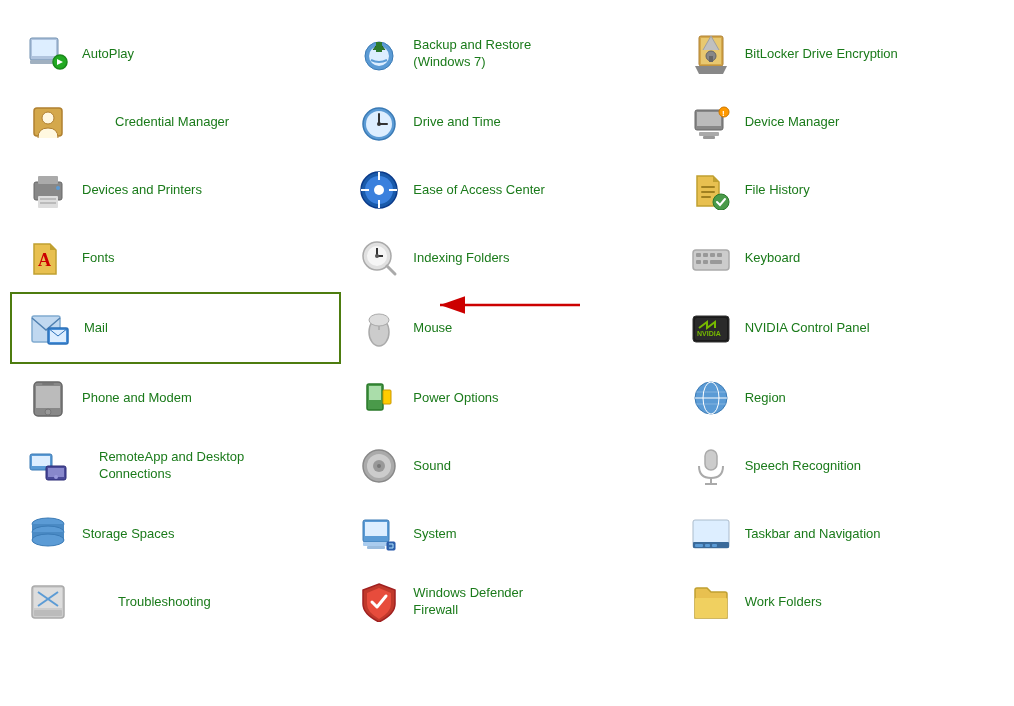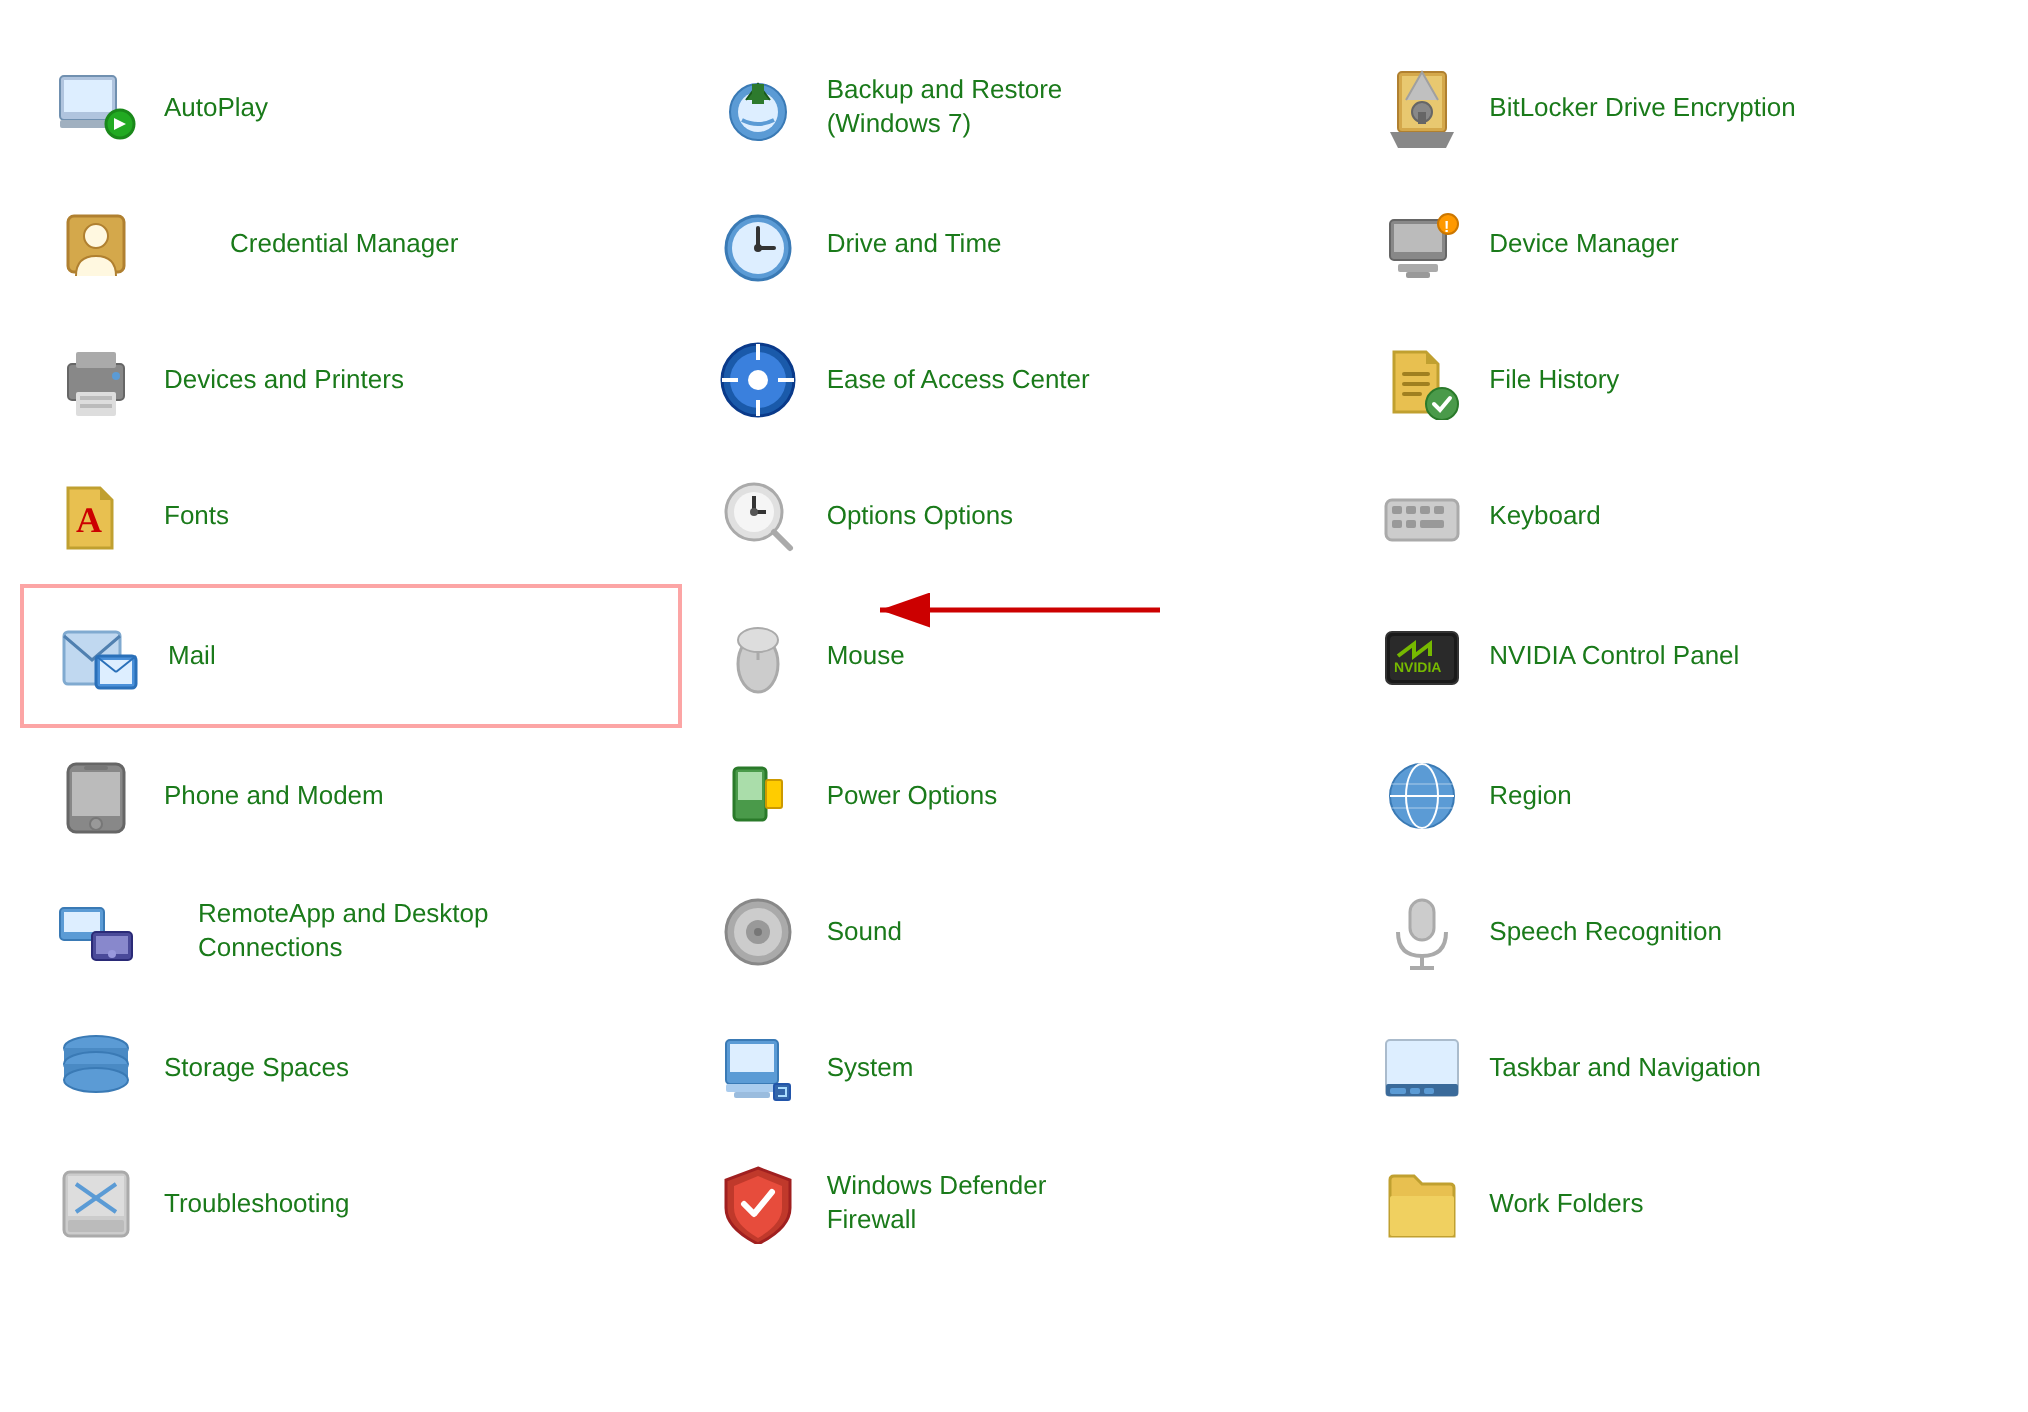--- a/index.html
+++ b/index.html
@@ -16,21 +16,21 @@
       gap: 0;
     }
     .item {
       display: flex;
       align-items: center;
       padding: 10px 14px;
       cursor: pointer;
       position: relative;
     }
     .item.highlighted {
-      border: 2px solid #fca5a5;
+      border: 2px solid #4d7c0f;
     }
     .icon-wrap {
       width: 48px;
       height: 48px;
       flex-shrink: 0;
       display: flex;
       align-items: center;
       justify-content: center;
       margin-right: 10px;
     }
@@ -174,21 +174,21 @@
       <div class="icon-wrap">
         <svg width="40" height="40" viewBox="0 0 40 40">
       <circle cx="18" cy="18" r="14" fill="#e0e0e0" stroke="#aaa" stroke-width="1.5"></circle>
       <circle cx="18" cy="18" r="10" fill="#f5f5f5"></circle>
       <line x1="18" y1="18" x2="18" y2="10" stroke="#333" stroke-width="2"></line>
       <line x1="18" y1="18" x2="24" y2="18" stroke="#333" stroke-width="2"></line>
       <circle cx="18" cy="18" r="2" fill="#555"></circle>
       <line x1="28" y1="28" x2="36" y2="36" stroke="#aaa" stroke-width="3" stroke-linecap="round"></line>
     </svg>
       </div>
-      <span class="item-label" style="white-space: pre-line;">Options Options</span>
+      <span class="item-label" style="white-space: pre-line;">Indexing Folders</span>
     </div>
     <div class="item">
       <div class="icon-wrap">
         <svg width="40" height="40" viewBox="0 0 40 40">
       <rect x="2" y="12" width="36" height="20" rx="3" fill="#ccc" stroke="#aaa" stroke-width="1.5"></rect>
       <rect x="5" y="15" width="5" height="4" rx="1" fill="#999"></rect>
       <rect x="12" y="15" width="5" height="4" rx="1" fill="#999"></rect>
       <rect x="19" y="15" width="5" height="4" rx="1" fill="#999"></rect>
       <rect x="26" y="15" width="5" height="4" rx="1" fill="#999"></rect>
       <rect x="5" y="22" width="5" height="4" rx="1" fill="#999"></rect>
@@ -341,21 +341,21 @@
     <div class="item">
       <div class="icon-wrap">
         <svg width="40" height="40" viewBox="0 0 40 40">
       <rect x="4" y="4" width="32" height="32" rx="3" fill="#ccc" stroke="#aaa" stroke-width="1.5"></rect>
       <rect x="6" y="6" width="28" height="20" fill="#ddd"></rect>
       <rect x="6" y="28" width="28" height="6" rx="1" fill="#bbb"></rect>
       <line x1="10" y1="10" x2="30" y2="24" stroke="#5b9bd5" stroke-width="2"></line>
       <line x1="30" y1="10" x2="10" y2="24" stroke="#5b9bd5" stroke-width="2"></line>
     </svg>
       </div>
-      <span class="item-label" style="white-space: pre-line;">Troubleshooting</span>
+      <span class="item-label" style="white-space: pre-line; margin-left: 36px;">Troubleshooting</span>
     </div>
     <div class="item">
       <div class="icon-wrap">
         <svg width="40" height="40" viewBox="0 0 40 40">
       <path d="M20 2 L36 8 L36 22 Q36 32 20 40 Q4 32 4 22 L4 8 Z" fill="#c0392b" stroke="#a02020" stroke-width="1.5"></path>
       <path d="M20 6 L32 11 L32 22 Q32 30 20 37 Q8 30 8 22 L8 11 Z" fill="#e74c3c"></path>
       <path d="M13 20 L18 25 L27 14" stroke="white" stroke-width="3" fill="none" stroke-linecap="round" stroke-linejoin="round"></path>
     </svg>
       </div>
       <span class="item-label" style="white-space: pre-line;">Windows Defender

